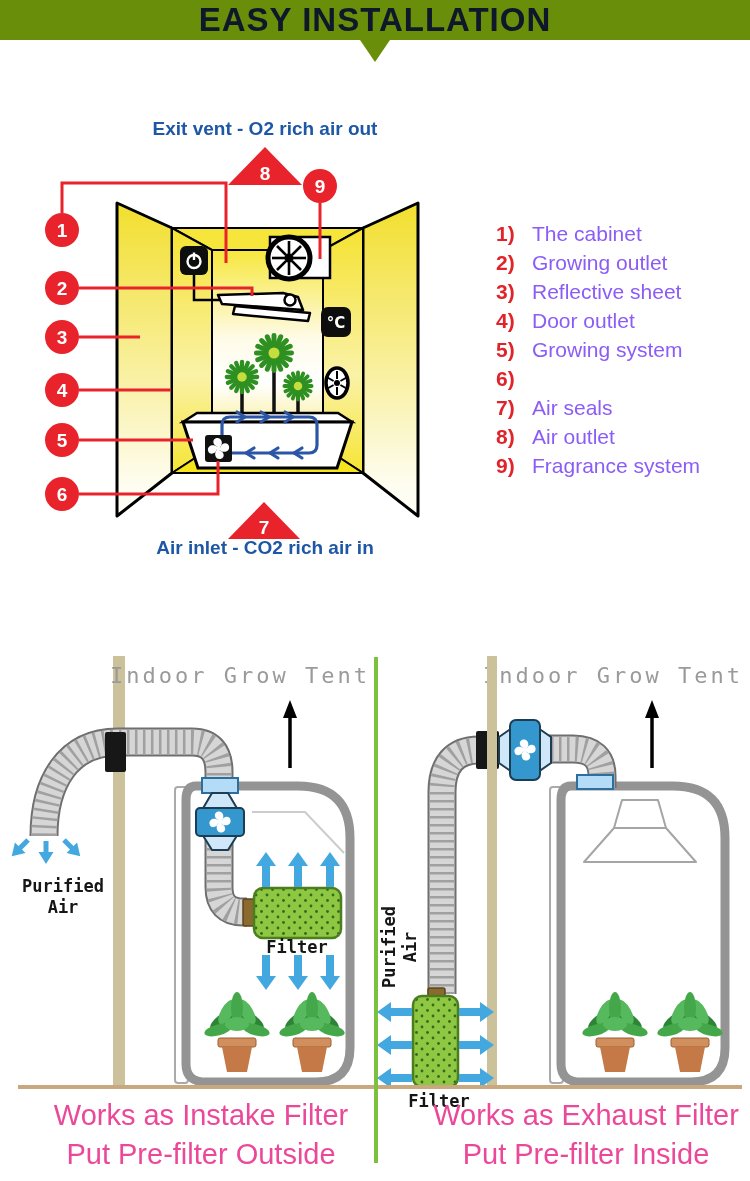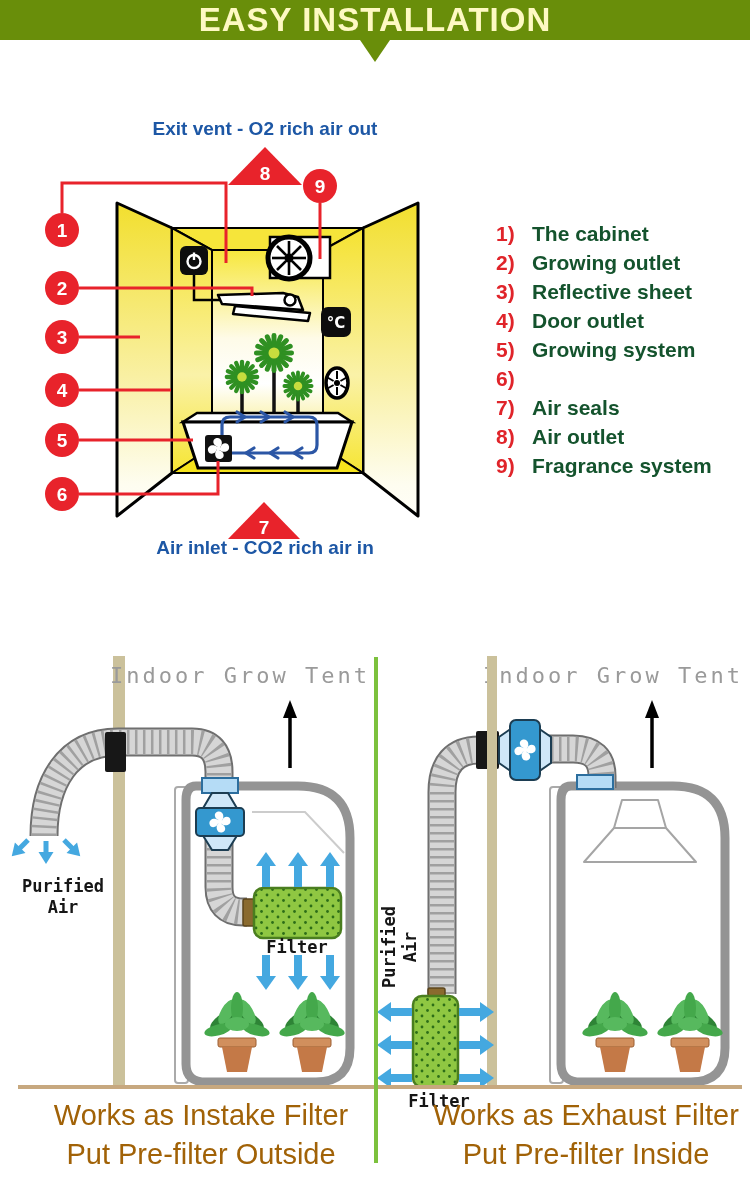--- a/index.html
+++ b/index.html
@@ -1,40 +1,40 @@
 <!DOCTYPE html>
 <html><head>
 <meta charset="utf-8">
 <style>
   html,body{margin:0;padding:0;background:#ffffff;}
   .page{position:relative;width:750px;height:1181px;background:#fff;overflow:hidden;
         font-family:"Liberation Sans",sans-serif;}
   
   .banner{position:absolute;left:0;top:0;width:750px;height:40px;display:flex;
           align-items:center;justify-content:center;}
-  .banner-title{color:#fef9c3;font-size:33px;font-weight:bold;letter-spacing:1px;}
+  .banner-title{color:#0f172a;font-size:33px;font-weight:bold;letter-spacing:1px;}
   .banner-tri{position:absolute;left:360px;top:40px;width:0;height:0;
               border-left:15px solid transparent;border-right:15px solid transparent;
               border-top:22px solid #698e0a;}
   
   .legend{position:absolute;left:496px;top:222px;width:250px;}
   .legend-row{display:flex;align-items:baseline;height:29px;}
   .lnum{width:36px;color:#e0242a;font-weight:bold;font-size:21px;}
-  .llabel{color:#14532d;font-weight:bold;font-size:21px;white-space:nowrap;}
+  .llabel{color:#8b5cf6;font-weight:normal;font-size:21px;white-space:nowrap;}
   
   text{font-family:"Liberation Sans",sans-serif;}
   .blulab{fill:#1d57a5;font-size:19px;font-weight:bold;}
   .cnum{fill:#ffffff;font-size:19px;font-weight:bold;}
   .thermo{fill:#ffffff;font-size:15px;font-weight:bold;font-family:"DejaVu Sans",sans-serif;}
   .ttitle{fill:#9a9a9a;font-size:22px;font-family:"DejaVu Sans Mono",monospace;letter-spacing:3px;}
   .tmono{fill:#161616;font-size:17px;font-weight:600;font-family:"DejaVu Sans Mono",monospace;}
   
   .divider{position:absolute;left:374px;top:657px;width:4px;height:506px;background:#7cc13d;}
   .floorline{position:absolute;left:18px;top:1085px;width:724px;height:4px;background:#c7a87f;}
-  .caption{position:absolute;top:1096px;text-align:center;color:#a16207;
+  .caption{position:absolute;top:1096px;text-align:center;color:#ec4899;
            font-size:29px;line-height:39px;}
   .caption-left{left:25px;width:352px;}
   .caption-right{left:400px;width:372px;}
 </style>
 </head>
 <body>
 
 <div class="page">
 
   <div class="banner" style="background:#698e0a;">

